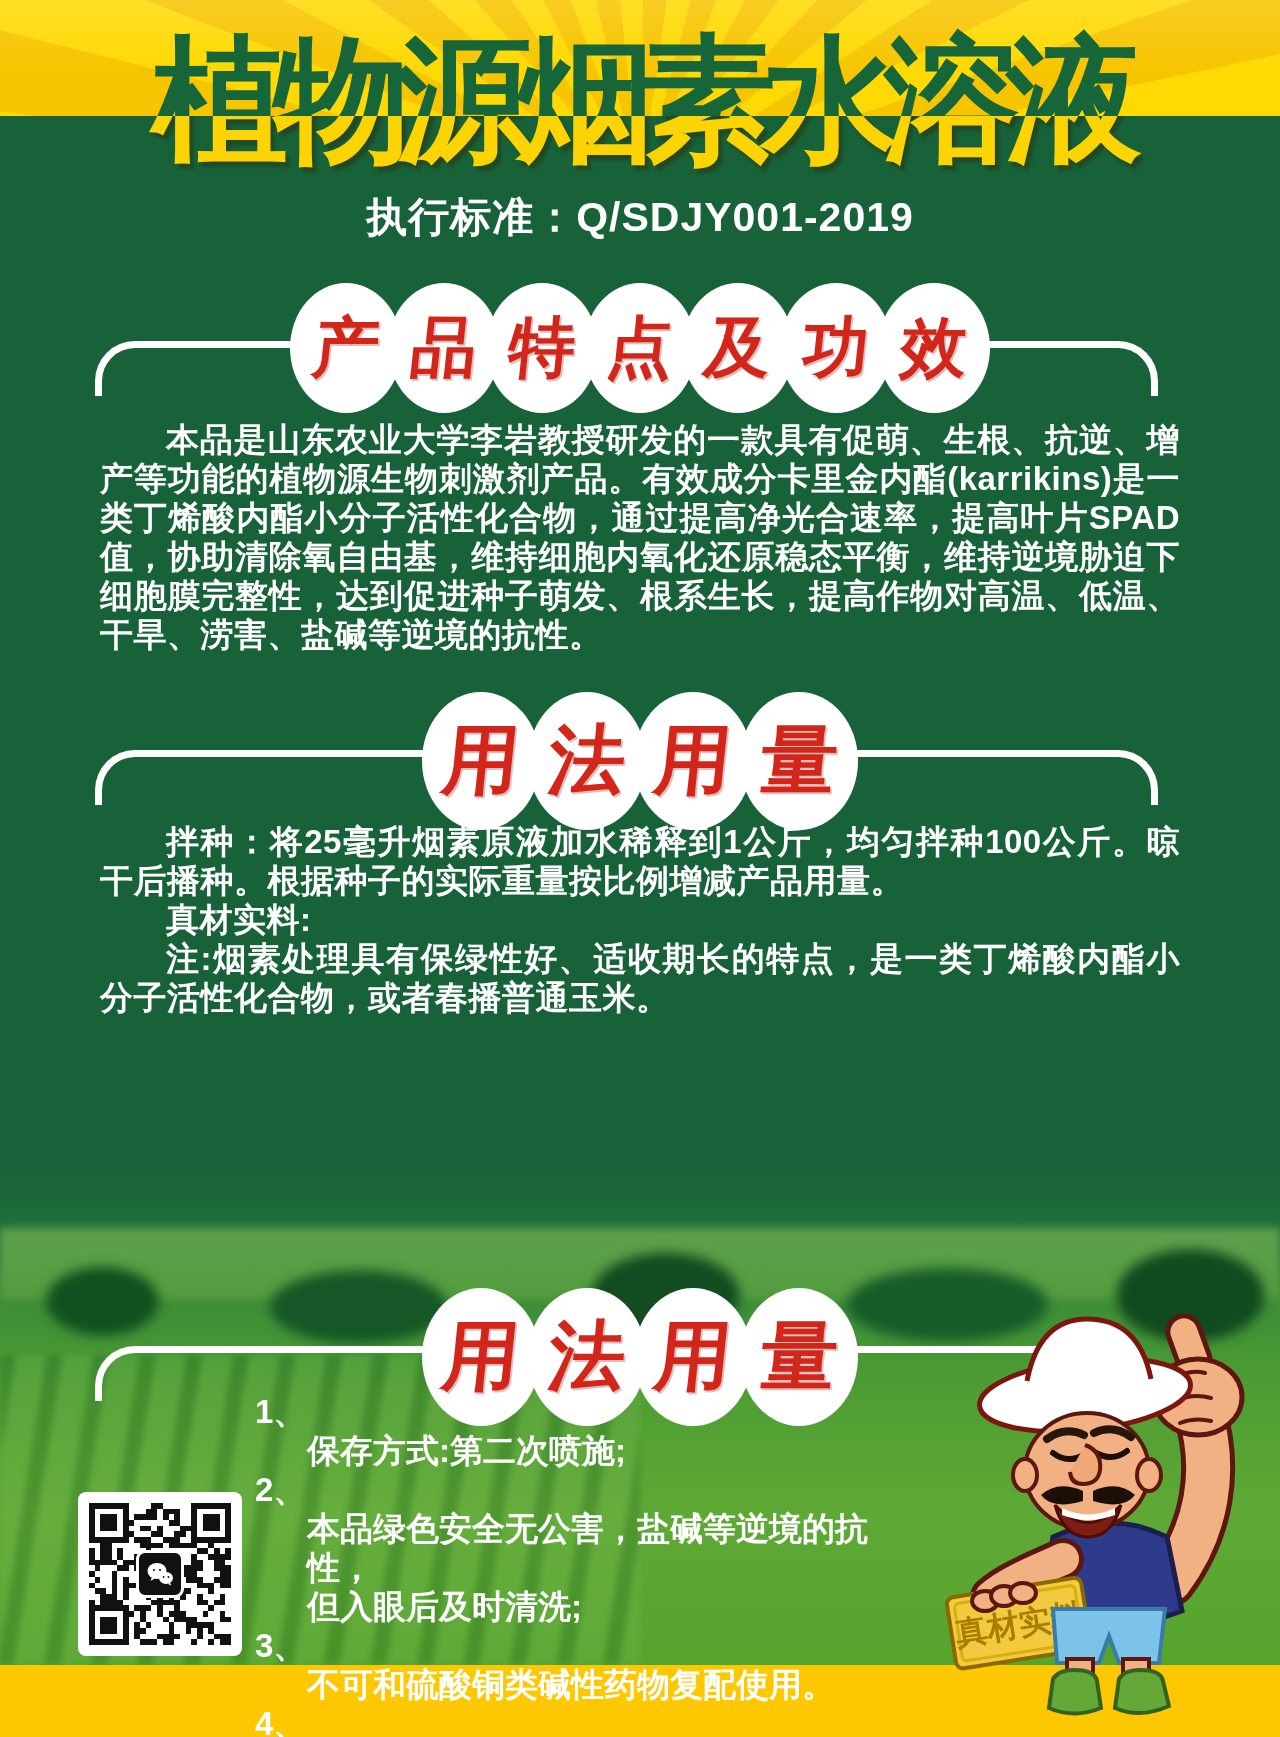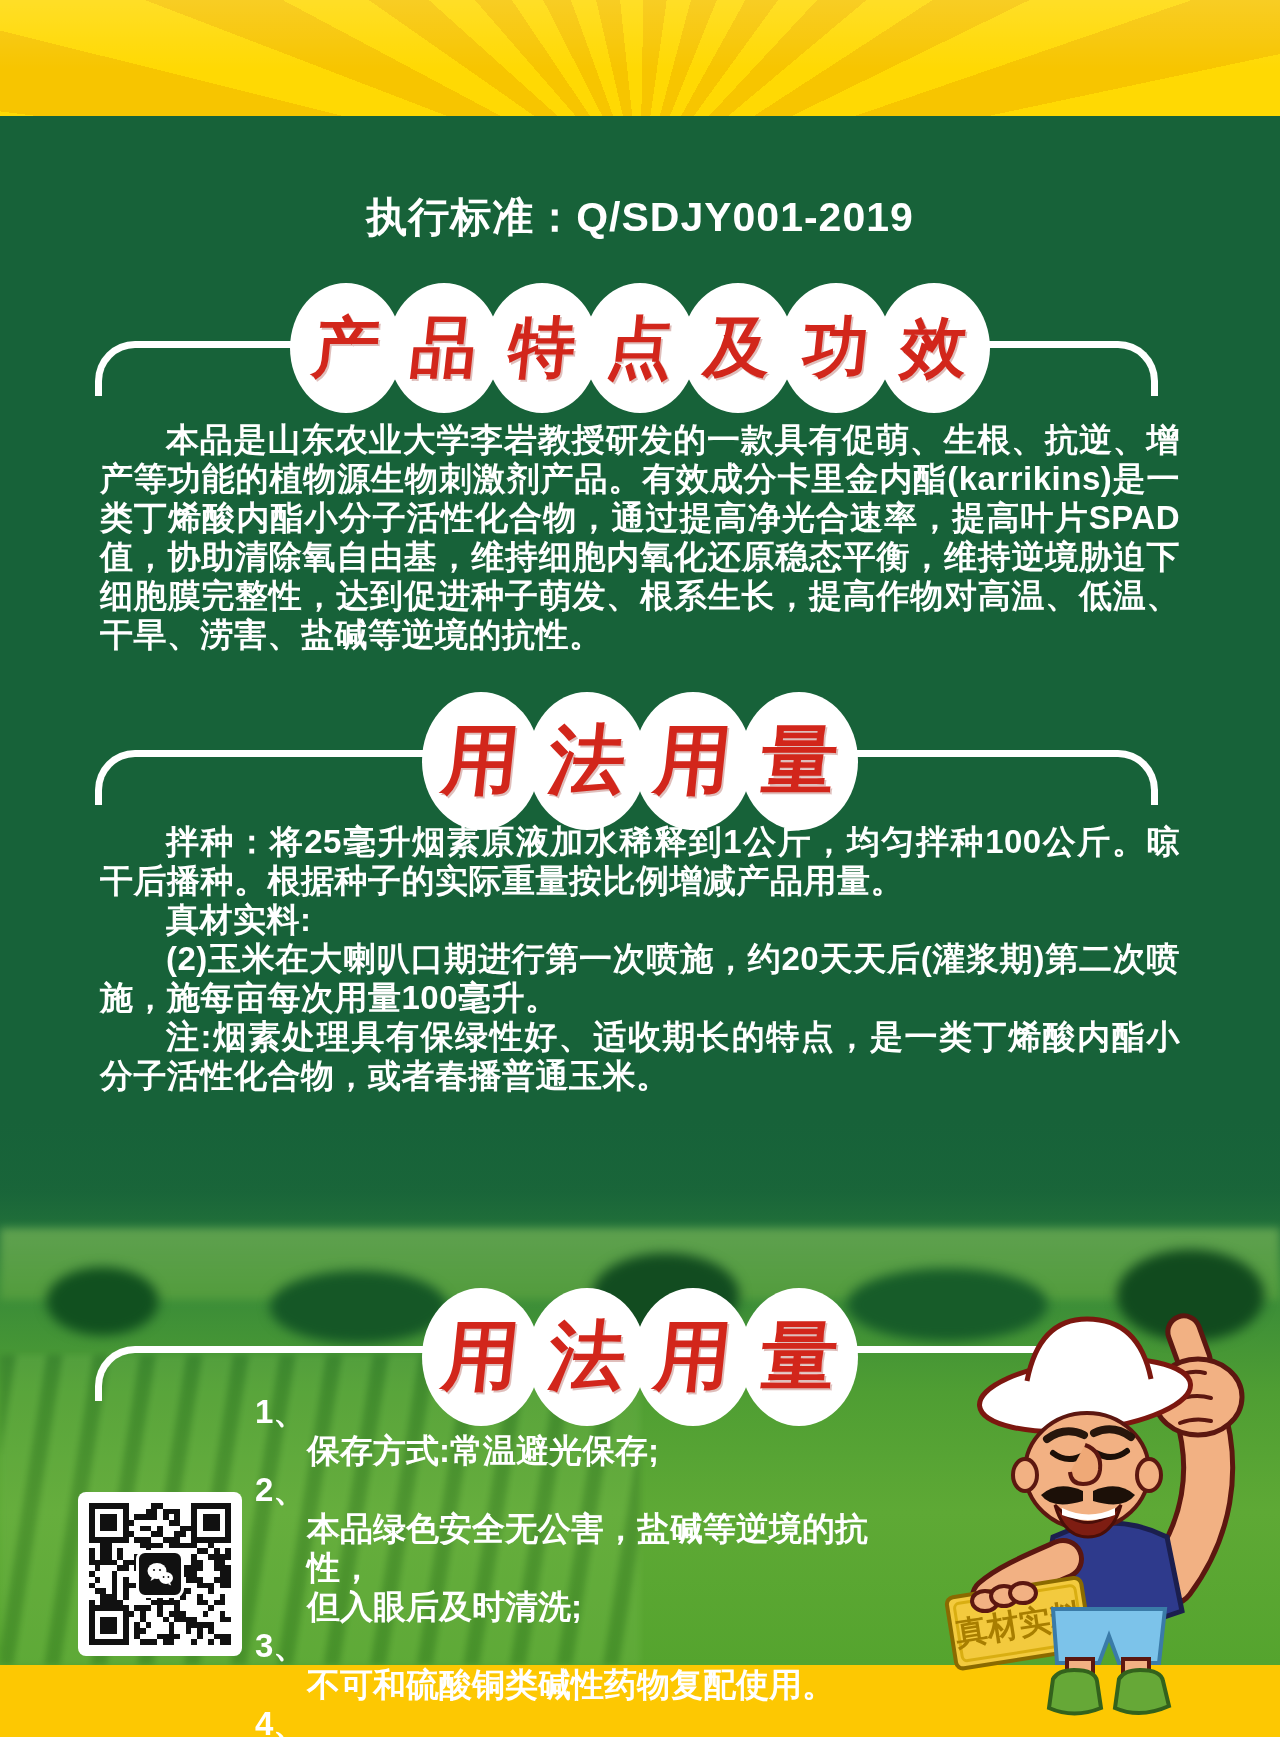--- a/index.html
+++ b/index.html
@@ -121,20 +121,24 @@
   
   .mascot{position:absolute; left:935px; top:1275px; width:345px; height:460px; z-index:6;}
 </style>
 </head>
 <body>
 
 <div class="page">
 
   <div class="top-band"></div>
 
+  <div class="title-wrap">
+    <div class="title-layer t-green">植物源烟素水溶液</div>
+    <div class="title-layer t-yellow">植物源烟素水溶液</div>
+  </div>
 
   <div class="standard">执行标准：Q/SDJY001-2019</div>
 
   <div class="sec-head sec1">
     <div class="head-line"></div>
     <div class="bubbles">
       <div class="bubble">
           <span class="bubble-char">产</span>
         </div>
       <div class="bubble">
@@ -176,21 +180,20 @@
         </div>
       <div class="bubble">
           <span class="bubble-char">量</span>
         </div>
     </div>
   </div>
 
   <div class="body-text para2">
     <p>拌种：将25毫升烟素原液加水稀释到1公斤，均匀拌种100公斤。晾干后播种。根据种子的实际重量按比例增减产品用量。</p>
     <p>真材实料:</p>
-    <p>(2)玉米在大喇叭口期进行第一次喷施，约20天天后(灌浆期)第二次喷施，施每亩每次用量100毫升。</p>
     <p>注:烟素处理具有保绿性好、适收期长的特点，是一类丁烯酸内酯小分子活性化合物，或者春播普通玉米。</p>
   </div>
 
   <div class="photo">
     <div class="far-field"></div>
     <div class="trees"></div>
     <div class="strips"></div>
   </div>
 
   <div class="sec-head sec3">
@@ -206,21 +209,21 @@
           <span class="bubble-char">用</span>
         </div>
       <div class="bubble">
           <span class="bubble-char">量</span>
         </div>
     </div>
   </div>
 
   <div class="notes">
     <div class="note-item">
-      <span class="note-num">1、</span><span class="note-text">保存方式:常温避光保存;</span>
+      <span class="note-num">1、</span><span class="note-text">保存方式:第二次喷施;</span>
     </div>
     <div class="note-item">
       <span class="note-num">2、</span><span class="note-text">本品绿色安全无公害，盐碱等逆境的抗性，
 但入眼后及时清洗;</span>
     </div>
     <div class="note-item">
       <span class="note-num">3、</span><span class="note-text">不可和硫酸铜类碱性药物复配使用。</span>
     </div>
     <div class="note-item">
       <span class="note-num">4、</span>

